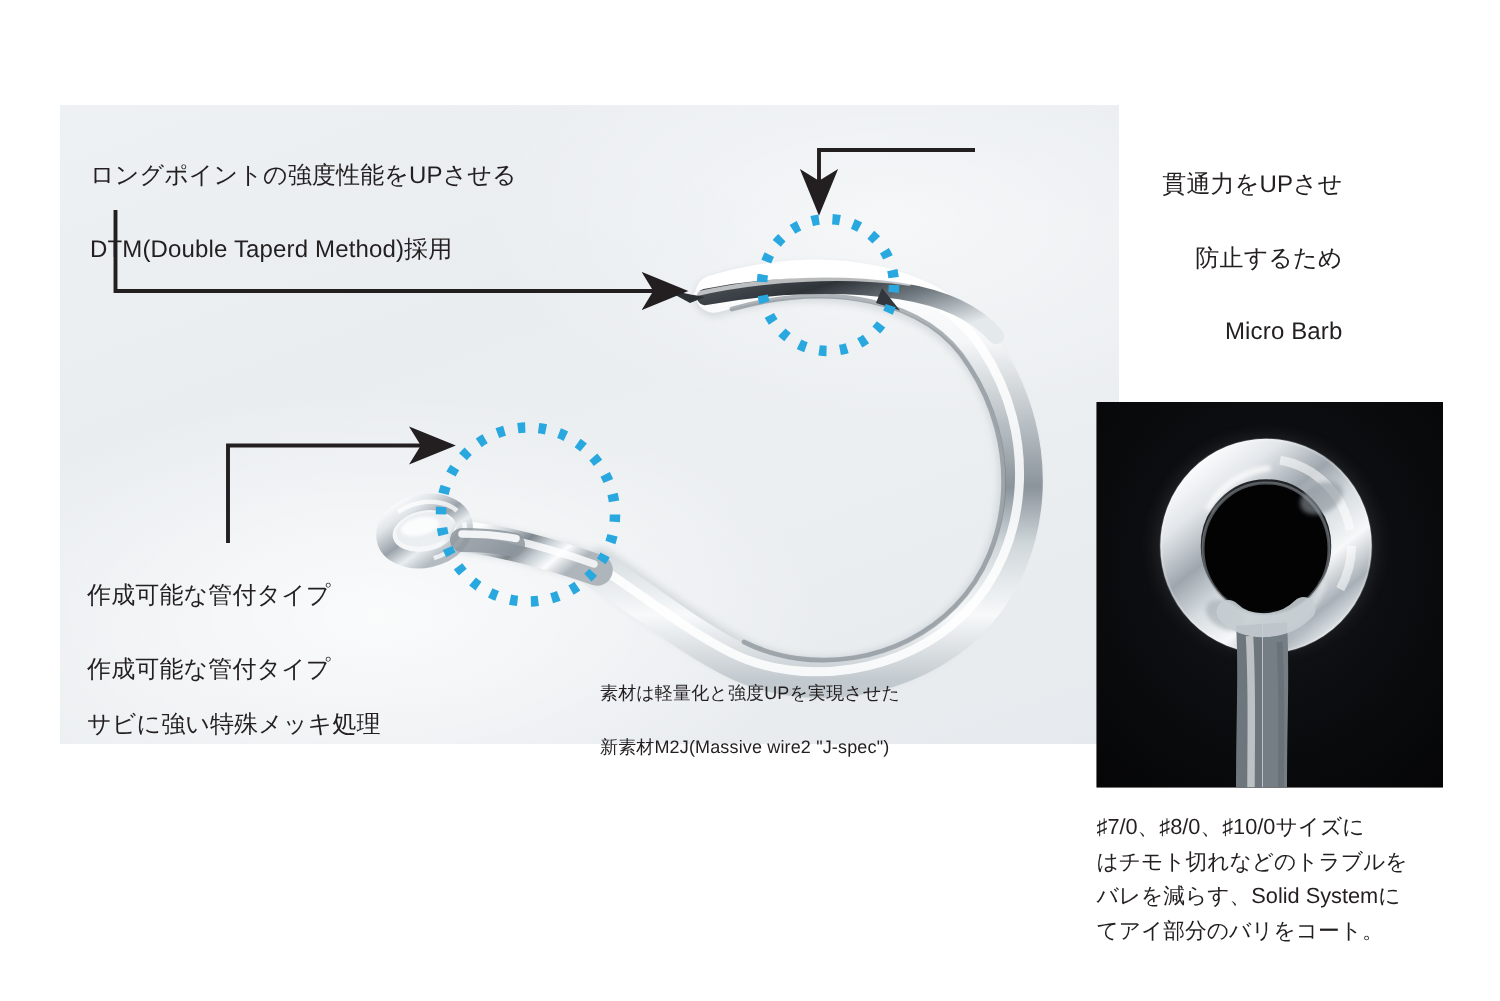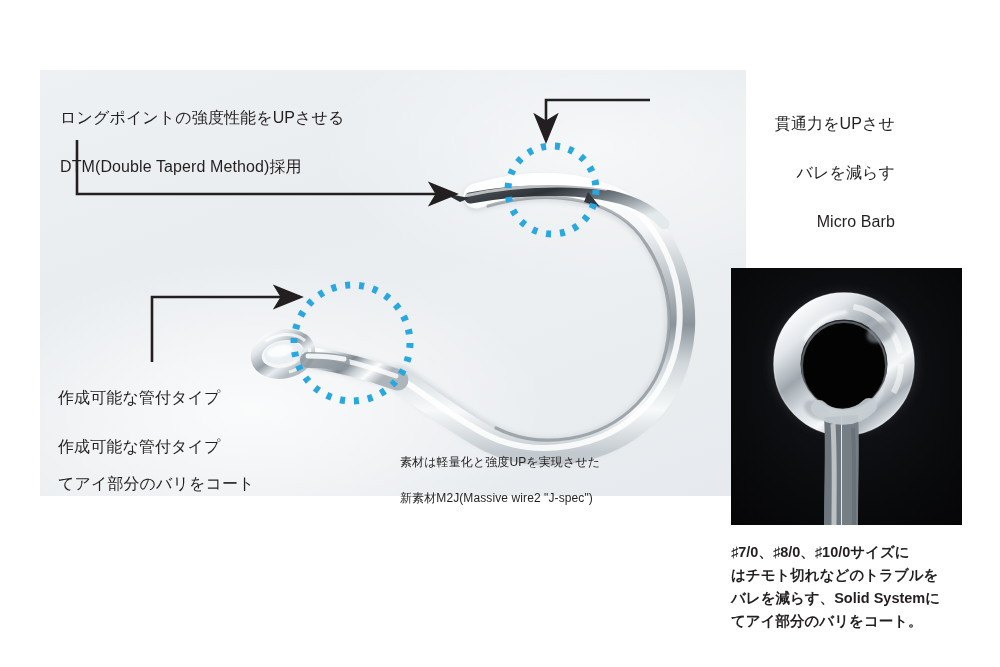--- a/index.html
+++ b/index.html
@@ -91,21 +91,20 @@
   .inset-svg { position: absolute; left: 0; top: 0; width: 231px; height: 257px; }
 
   .inset-caption {
     position: absolute;
     left: 731px;
     top: 541px;
     width: 250px;
     font-size: 14.5px;
     line-height: 1.58;
     color: #231f20;
-    font-weight: bold;
   }
   .inset-caption .line { display: block; }
 </style>
 </head>
 <body>
 
 <div id="stage">
 
   <div class="photo-panel"></div>
 
@@ -269,31 +268,31 @@
     <circle cx="352" cy="343" r="58" fill="none" stroke="#29a8e0" stroke-width="7" stroke-linecap="butt" stroke-dasharray="5 9"></circle>
   </svg>
 
   <div class="callout" id="callout-dtm">
     <span class="line">ロングポイントの強度性能をUPさせる</span>
     <span class="line">DTM(Double Taperd Method)採用</span>
   </div>
 
   <div class="callout" id="callout-barb">
     <span class="line">貫通力をUPさせ</span>
-    <span class="line">バレを減らす</span>
+    <span class="line">防止するため</span>
     <span class="line">Micro Barb</span>
   </div>
 
   <div class="callout" id="callout-assist">
     <span class="line">作成可能な管付タイプ</span>
     <span class="line">作成可能な管付タイプ</span>
   </div>
 
   <div class="callout" id="callout-plating">
-    <span class="line">てアイ部分のバリをコート</span>
+    <span class="line">サビに強い特殊メッキ処理</span>
   </div>
 
   <div class="callout" id="callout-material">
     <span class="line">素材は軽量化と強度UPを実現させた</span>
     <span class="line">新素材M2J(Massive wire2 "J-spec")</span>
   </div>
 
   <div class="inset-caption">
     <span class="line">♯7/0、♯8/0、♯10/0サイズに</span>
     <span class="line">はチモト切れなどのトラブルを</span>

